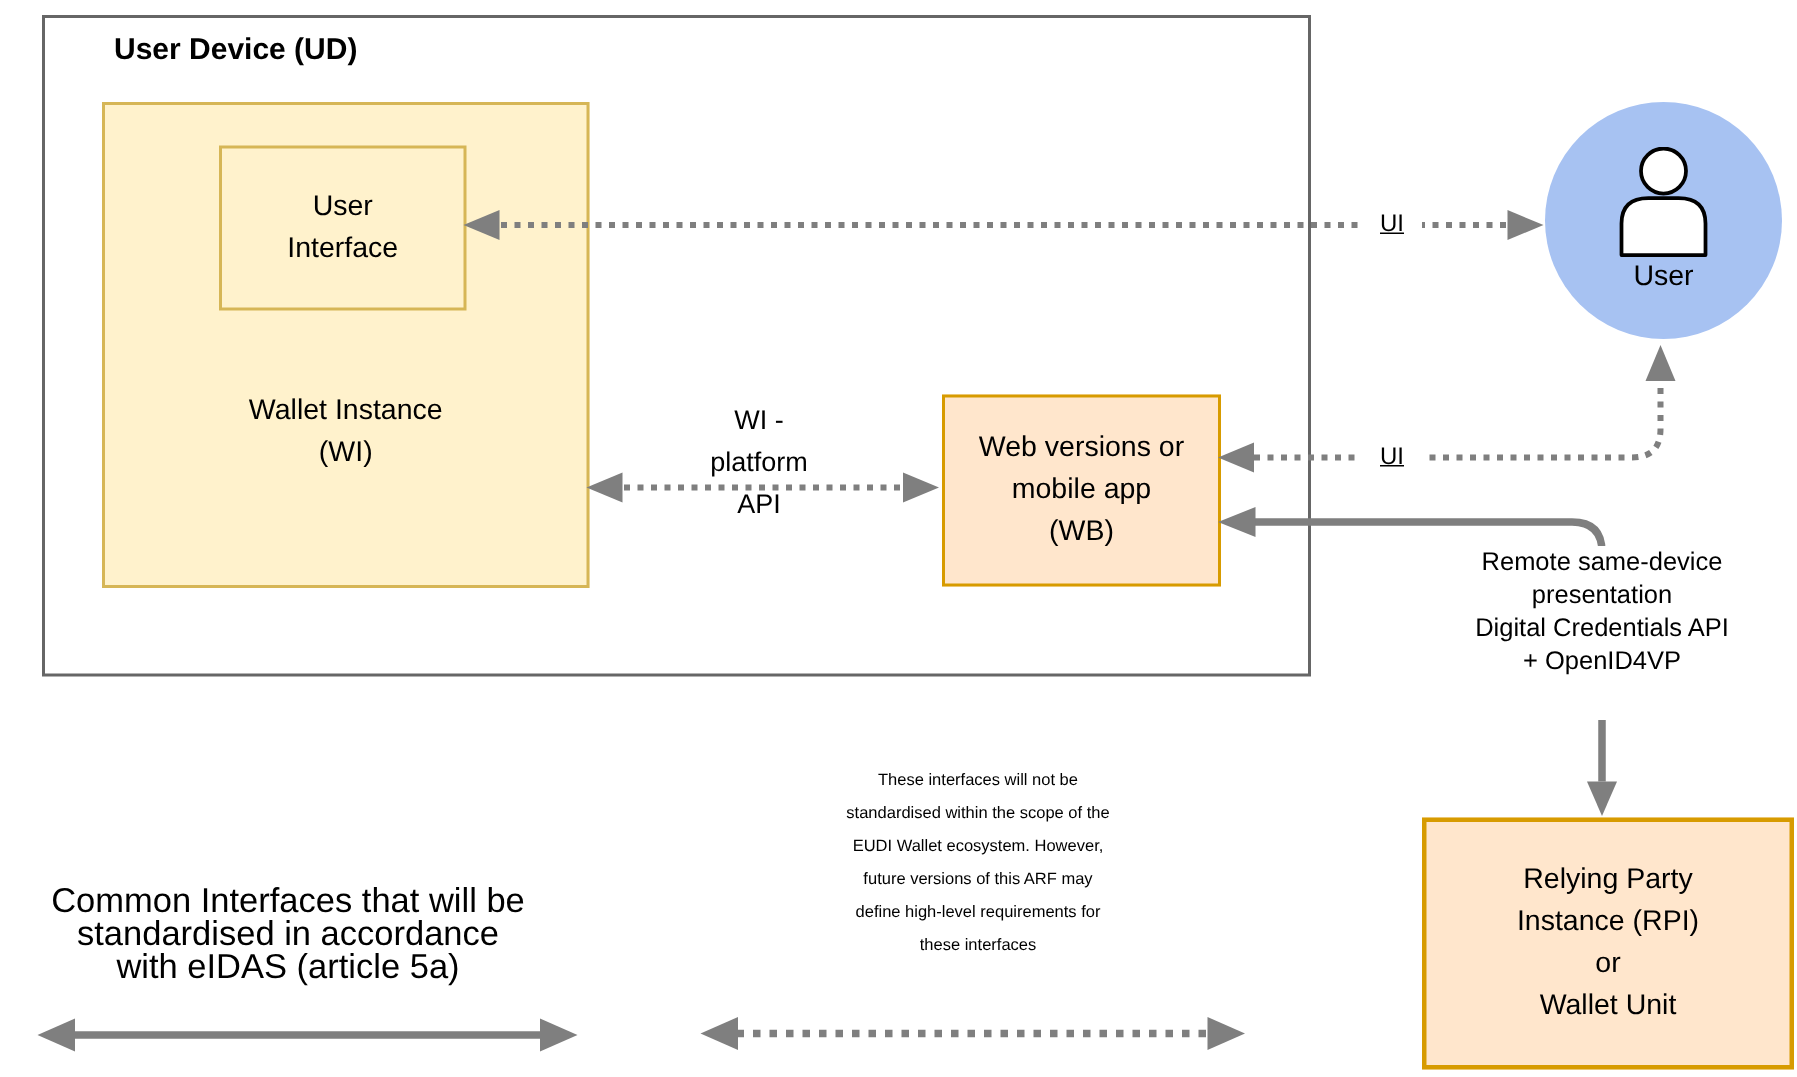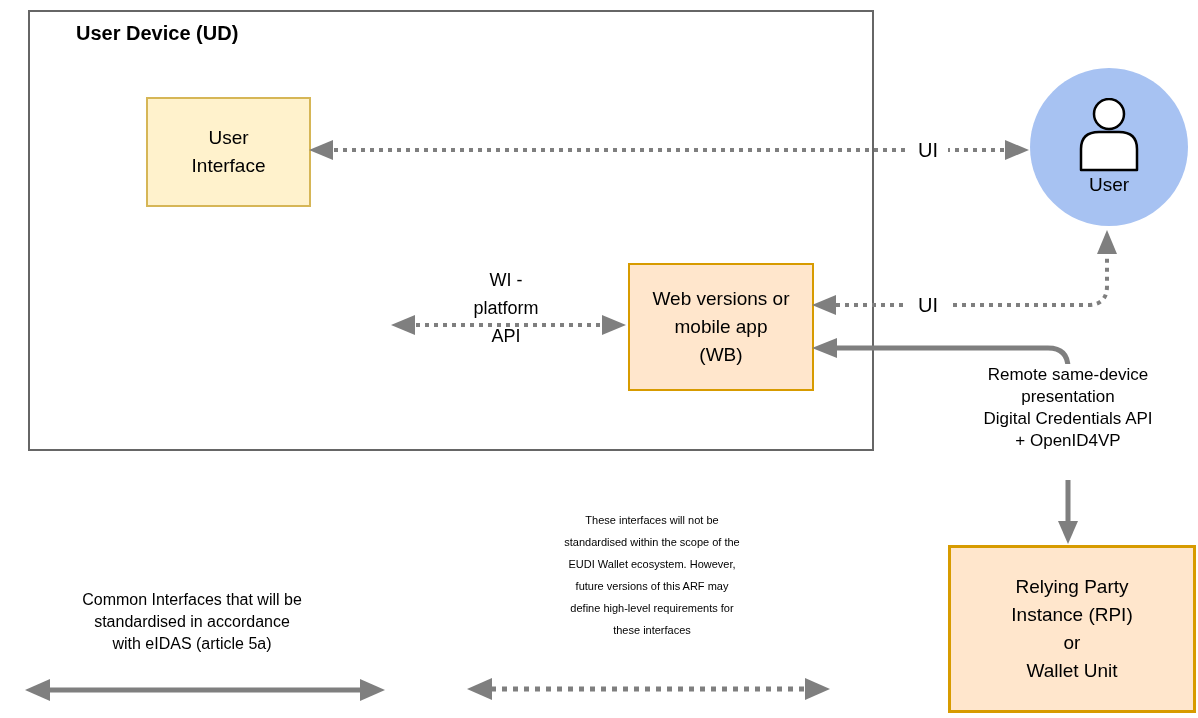--- a/index.html
+++ b/index.html
@@ -54,55 +54,59 @@
   }
   .user-circle .label{font-size:19px;margin-top:2px;}
 
   
   .edge-label{
     background:#ffffff;
     text-align:center;
   }
   .ui-label{
     width:40px;height:26px;
-    font-size:20px;line-height:26px;
+    font-size:16px;line-height:26px;text-decoration:underline;
   }
   .ui-label-top{left:908px;top:137px;}
   .ui-label-bottom{left:908px;top:292px;}
   .wi-api-label{
     left:446px;top:266px;width:120px;
     font-size:18px;line-height:28px;text-align:center;
     background:transparent;
   }
   .remote-label{
     left:950px;top:364px;width:236px;height:116px;
     font-size:17px;line-height:22px;text-align:center;
     background:#ffffff;
   }
 
   
   .legend-left{
     left:22px;top:589px;width:340px;
-    font-size:16px;line-height:22px;text-align:center;
+    font-size:23px;line-height:22px;text-align:center;
   }
   .legend-mid{
     left:462px;top:509px;width:380px;
     font-size:11px;line-height:22px;text-align:center;
   }
 
   svg.overlay{position:absolute;left:0;top:0;pointer-events:none;}
 </style>
 </head>
 <body>
 
 <div id="canvas">
 
   <div class="abs device-box"></div>
   <div class="abs device-title">User Device (UD)</div>
 
+  <div class="abs wallet-box">
+    <div class="abs wallet-label pre">Wallet Instance
+(WI)</div>
+  </div>
 
   <div class="abs ui-box center-flex">
     <div class="pre">User
 Interface</div>
   </div>
 
   <div class="abs wb-box center-flex">
     <div class="pre">Web versions or
 mobile app
 (WB)</div>

